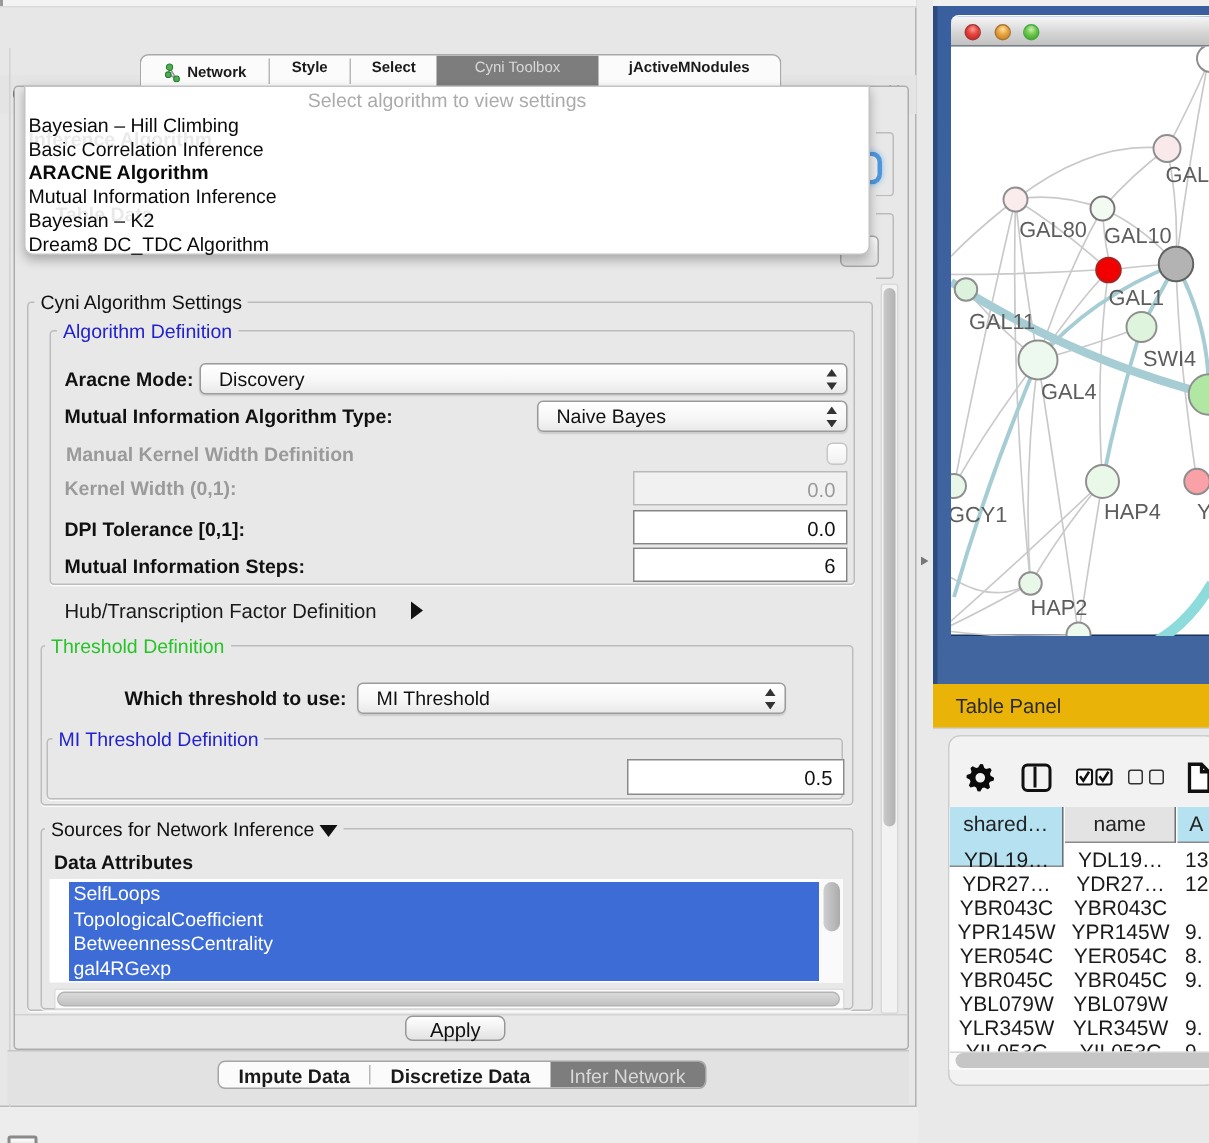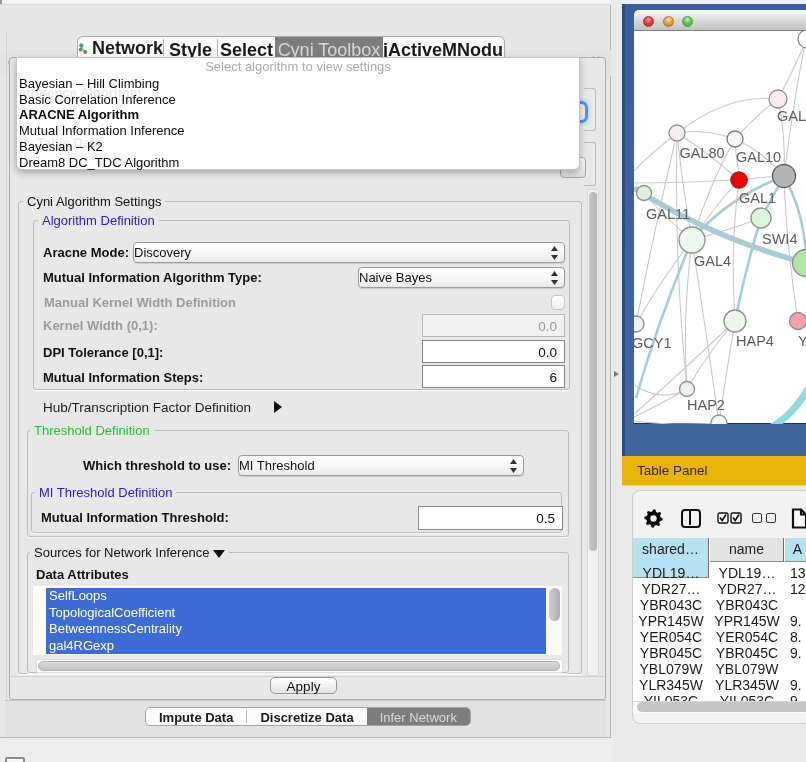--- a/index.html
+++ b/index.html
@@ -5,21 +5,21 @@
 * { margin:0; padding:0; box-sizing:border-box; }
 html,body { width:806px; height:762px; overflow:hidden; }
 body { font-family:"Liberation Sans", sans-serif; background:#e8e8e8; position:relative; }
 .abs { position:absolute; }
 .lbl { font-size:13px; font-weight:bold; color:#111; }
 .dis { color:#9a9a9a; }
 .combo {
   position:absolute; height:21px; border:1px solid #9b9b9b; border-radius:4px;
   background:linear-gradient(#ffffff, #f7f7f7 55%, #e9e9e9);
   box-shadow:0 1px 1px rgba(0,0,0,.12);
-  font-size:13px; color:#111; line-height:19px; 
+  font-size:13px; color:#111; line-height:19px; padding-left:12px;
 }
 .combo .arr {
   position:absolute; right:5px; top:0; height:100%; width:9px;
   display:flex; flex-direction:column; justify-content:center; align-items:center;
 }
 .arr svg { display:block; }
 .tfield {
   position:absolute; height:23px; border:1px solid #858585; background:#fff;
   font-size:13.5px; color:#111; text-align:right; padding:4px 7px 10px 4px;
 }
@@ -39,21 +39,21 @@
 
     <div class="abs" style="left:571px;top:8px;width:11px;height:11px;border:2px solid #2a2a2a;border-radius:2px;"></div>
 
     <div class="abs" style="left:590px;top:4px;font-size:14.5px;font-weight:bold;color:#111;">✖</div>
   </div>
 
   <div class="abs" style="left:6px;top:32px;width:1px;height:706px;background:#d2d2d2;"></div>
 
   <div class="abs" style="left:9px;top:57px;width:597px;height:643px;border:1px solid #adadad;border-radius:3px;background:#e8e8e8;"></div>
 
-  <div class="abs" style="left:77px;top:36px;height:22px;display:flex;background:#fbfbfb;border:1px solid #a9a9a9;border-bottom:none;border-radius:6px 6px 0 0;overflow:hidden;font-size:18px;font-weight:bold;color:#1a1a1a;">
+  <div class="abs" style="left:93px;top:36px;height:22px;display:flex;background:#fbfbfb;border:1px solid #a9a9a9;border-bottom:none;border-radius:6px 6px 0 0;overflow:hidden;font-size:10px;font-weight:bold;color:#1a1a1a;">
     <div style="width:85px;display:flex;align-items:center;justify-content:center;gap:4px;padding-top:1px;">
       <svg width="12" height="13" viewBox="0 0 12 13">
         <path d="M4,3 L3.5,7.5 L8.5,10.5 M4,3 L8.5,10.5" stroke="#9a9a9a" stroke-width="1" fill="none"></path>
         <circle cx="4" cy="2.8" r="2.1" fill="#4caf50" stroke="#2c7d33" stroke-width="0.7"></circle>
         <circle cx="3.2" cy="7.8" r="1.9" fill="#4caf50" stroke="#2c7d33" stroke-width="0.7"></circle>
         <circle cx="8.7" cy="10.6" r="1.9" fill="#4caf50" stroke="#2c7d33" stroke-width="0.7"></circle>
       </svg>
       <span>Network</span>
     </div>
     <div style="width:1px;background:#b9b9b9;margin:2px 0;"></div>
@@ -122,21 +122,20 @@
         <svg width="9" height="14" viewBox="0 0 9 14">
           <path d="M4.5,0 L8,5 L1,5 Z" fill="#333"></path>
           <path d="M4.5,14 L8,9 L1,9 Z" fill="#333"></path>
         </svg>
       </span>
   </div>
 
   <div class="groupbox" style="left:31px;top:492px;width:531px;height:41px;"></div>
   <div class="gtitle" style="left:35px;top:485px;color:#2222cc;">MI Threshold Definition</div>
 
-  <div class="lbl abs" style="left:41px;top:510px;">Mutual Information Threshold:</div>
   <div class="tfield" style="left:418px;top:506px;width:145px;height:24px;border-color:#8a8a8a;">0.5</div>
 
   <div class="groupbox" style="left:27px;top:552px;width:542px;height:121px;"></div>
   <div class="gtitle" style="left:30px;top:545px;color:#111;">Sources for Network Inference <span style="display:inline-block;width:0;height:0;border-top:8px solid #111;border-left:6px solid transparent;border-right:6px solid transparent;vertical-align:-1px;"></span></div>
 
   <div class="lbl abs" style="left:36px;top:567px;">Data Attributes</div>
 
   <div class="abs" style="left:33px;top:586px;width:529px;height:69px;background:#fff;">
     <div class="abs" style="left:13px;top:2px;width:500px;height:66px;background:#3d6cd7;color:#fff;font-size:13px;line-height:16.6px;padding-left:3px;">
       SelfLoops<br>TopologicalCoefficient<br>BetweennessCentrality<br>gal4RGexp

